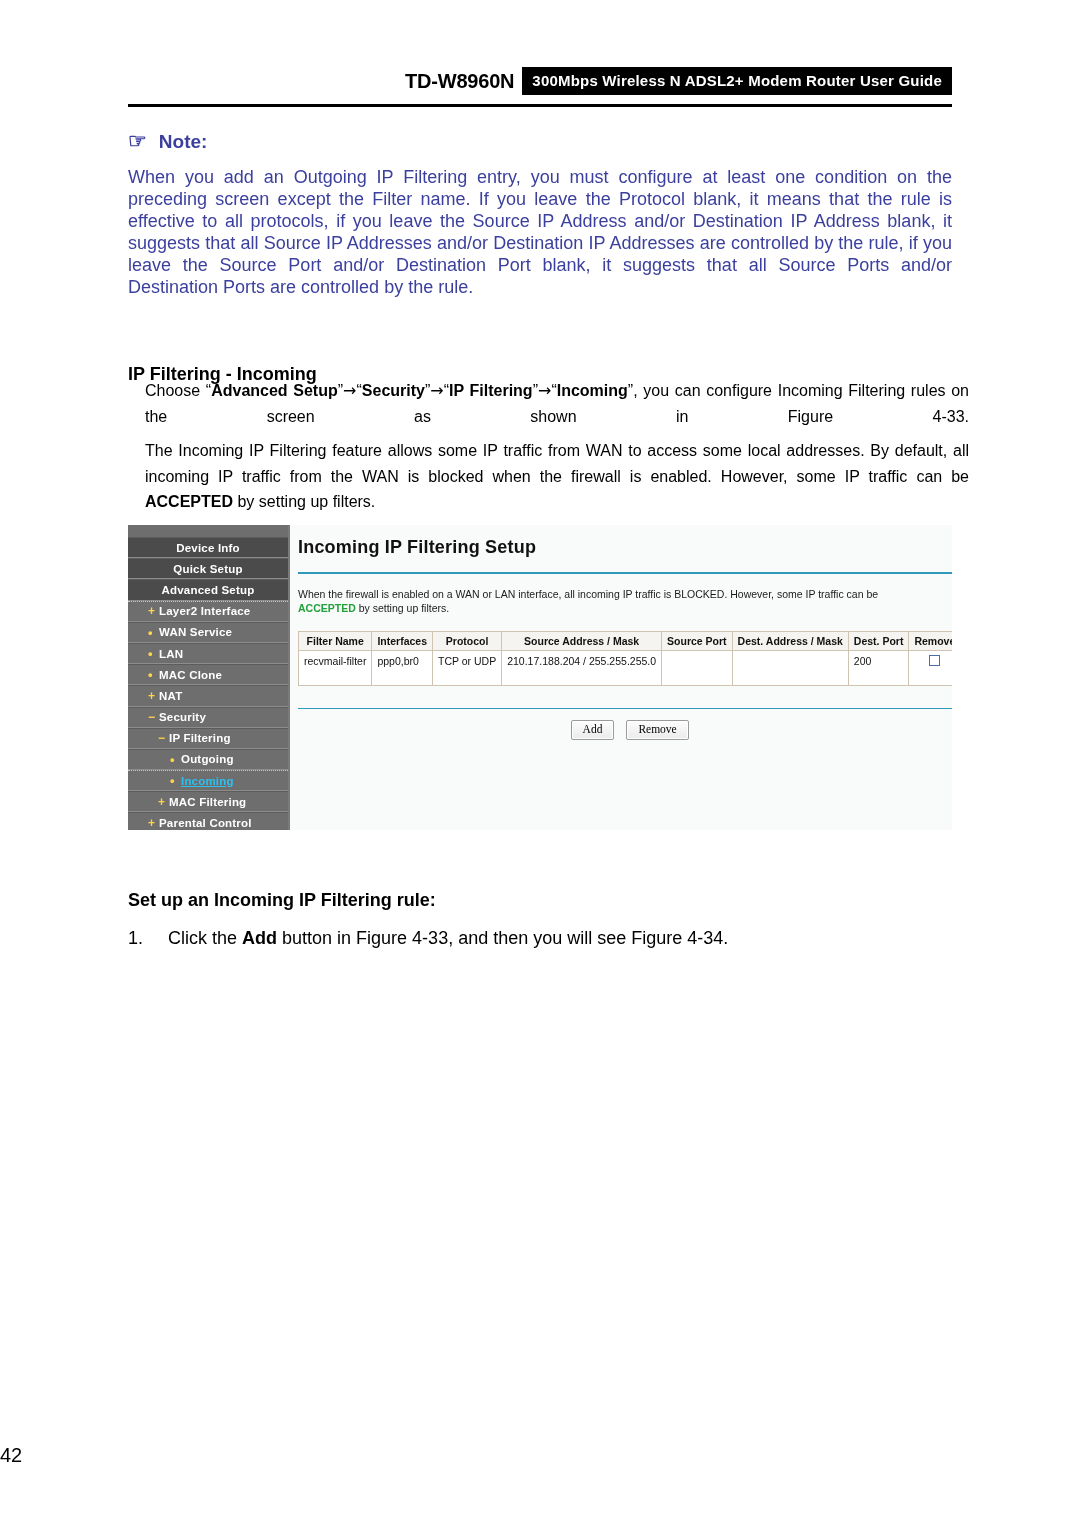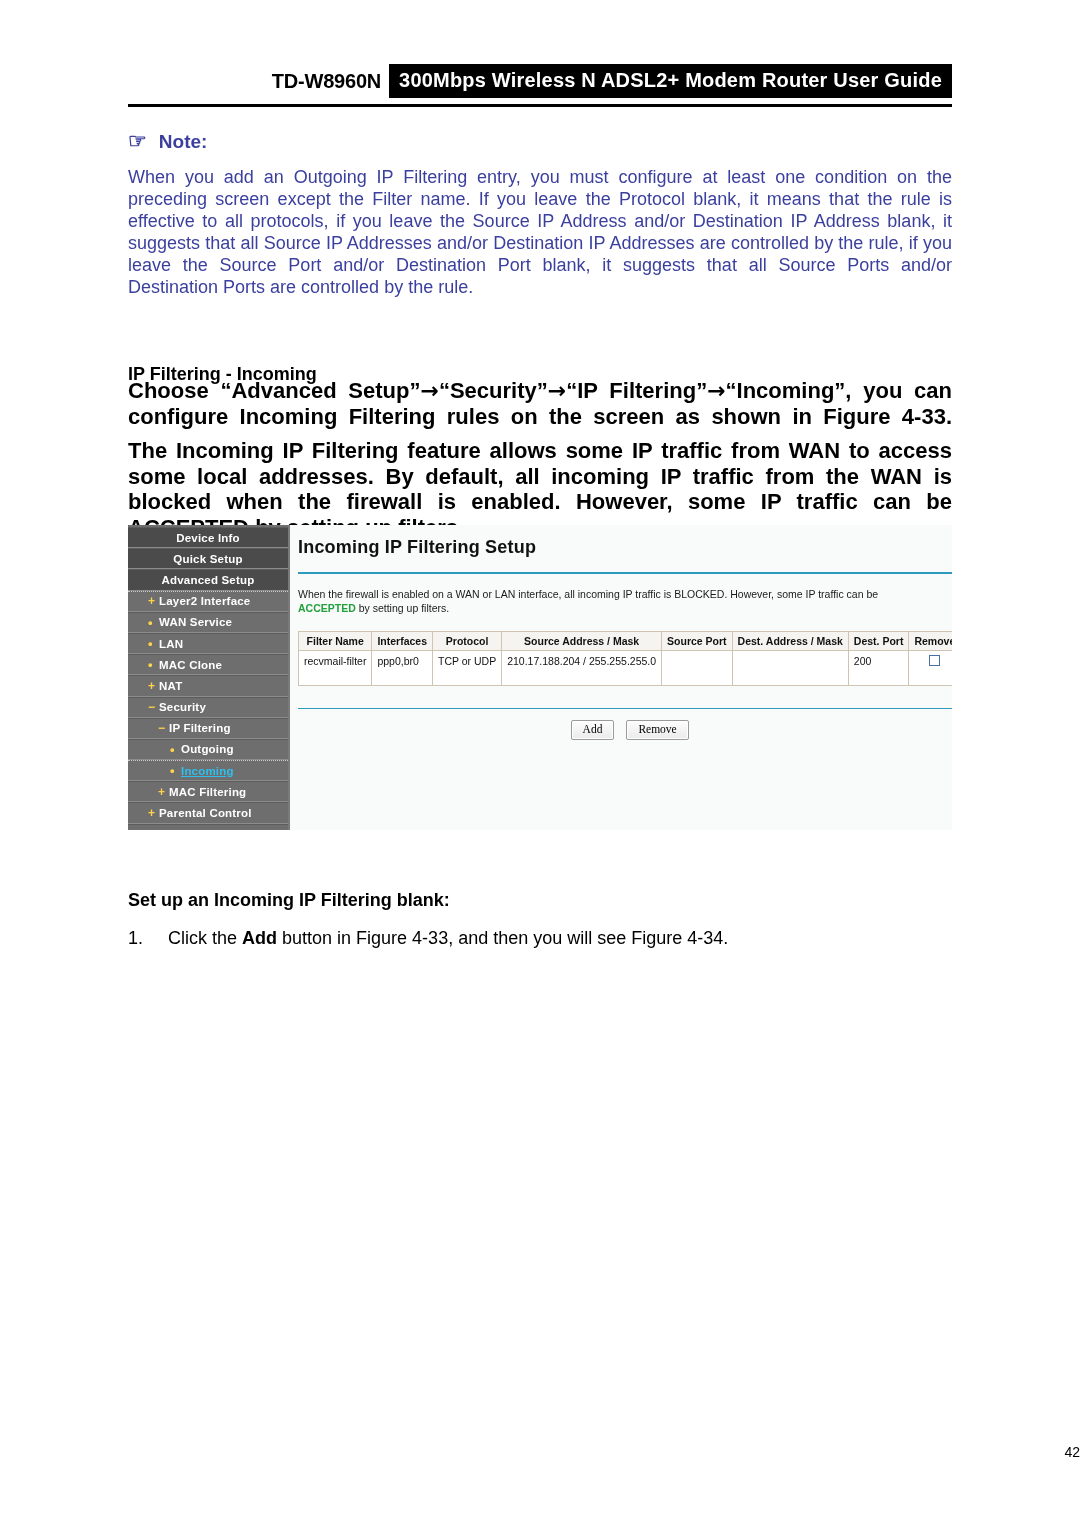--- a/index.html
+++ b/index.html
@@ -37,21 +37,21 @@
   .header-model {
     font-size: 20px;
     font-weight: bold;
     letter-spacing: -0.2px;
     padding-right: 8px;
     white-space: nowrap;
   }
   .header-banner {
     background: #000000;
     color: #ffffff;
-    font-size: 20px;
+    font-size: 15px;
     font-weight: bold;
     letter-spacing: 0.2px;
     padding: 5px 10px 6px 10px;
     white-space: nowrap;
   }
   .header-rule {
     position: absolute;
     left: 128px;
     top: 104px;
     width: 824px;
@@ -89,25 +89,24 @@
 
   
   .h-sub {
     position: absolute;
     left: 128px;
     font-size: 18px;
     font-weight: bold;
   }
   .para {
     position: absolute;
-    left: 128px;
-    width: 824px;
-    font-size: 22px;
+    left: 145px;
+    width: 824px;
+    font-size: 16px;
     line-height: 25.5px;
-    font-weight: bold;
   }
   .para.justify { text-align: justify; }
   .para.justify-all { text-align: justify; text-align-last: justify; }
 
   #sec-heading { top: 344px; margin-top: 20px; }
   #choose-para { top: 378px; }
   #feature-para { top: 438px; }
 
   .arrow { font-family: "DejaVu Sans", sans-serif; }
 
@@ -122,21 +121,21 @@
     display: flex;
     overflow: hidden;
   }
 
   
   .sidebar {
     width: 160px;
     flex: 0 0 160px;
     background: #6e6e6e;
     border-right: 2px solid #7a7a7a;
-    padding-top: 2px;
+    padding-top: 12px;
   }
   .nav-item {
     height: 21.2px;
     display: flex;
     align-items: center;
     color: #ffffff;
     font-size: 11.5px;
     font-weight: bold;
     border-bottom: 1px solid #8c8c8c;
     border-top: 1px solid #5c5c5c;
@@ -282,22 +281,22 @@
     line-height: 25.5px;
     display: flex;
   }
   .step-num { width: 40px; flex: 0 0 40px; }
 
   .page-number {
     position: absolute;
     left: 0;
     top: 1444px;
     width: 1080px;
-    text-align: right;
-    font-size: 14px;
+    text-align: left;
+    font-size: 20px;
   }
 </style>
 </head>
 <body>
 
 <div class="page">
 
   <div class="header">
     <span class="header-model">TD-W8960N</span>
     <span class="header-banner">300Mbps Wireless N ADSL2+ Modem Router User Guide</span>
@@ -421,21 +420,21 @@
 
       <div class="btn-rule"></div>
       <div class="btn-row">
         <button class="btn">Add</button>
         <button class="btn">Remove</button>
       </div>
     </div>
   </div>
 
 
-  <div class="h-sub" id="setup-heading">Set up an Incoming IP Filtering blank:</div>
+  <div class="h-sub" id="setup-heading">Set up an Incoming IP Filtering rule:</div>
 
   <div class="step">
     <span class="step-num">1.</span>
     <span><span>Click the </span><b>Add</b><span> button in Figure 4-33, and then you will see Figure 4-34.</span></span>
   </div>
 
   <div class="page-number">42</div>
 
 </div>
 

